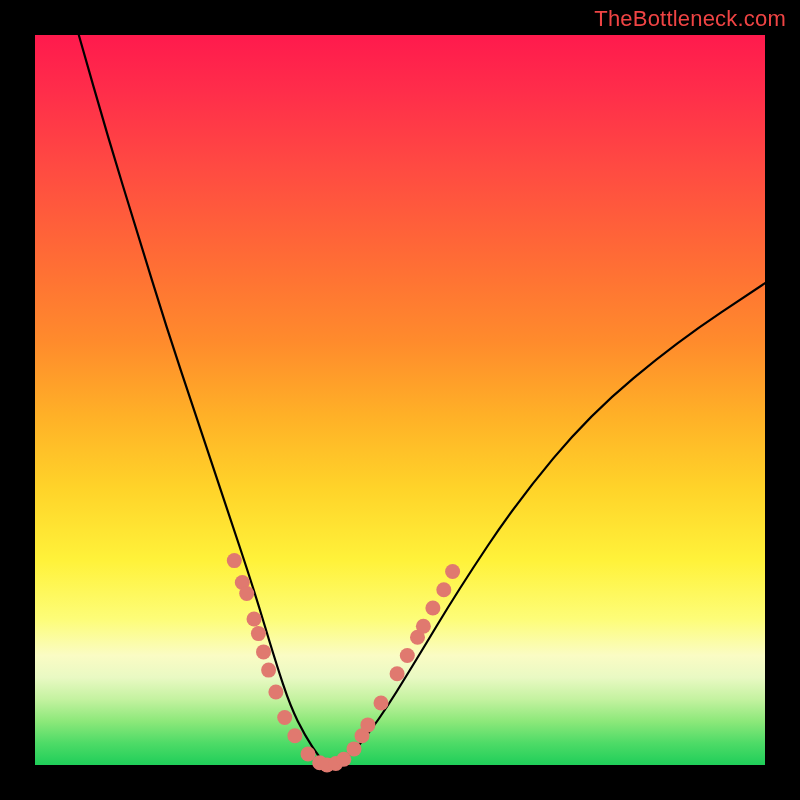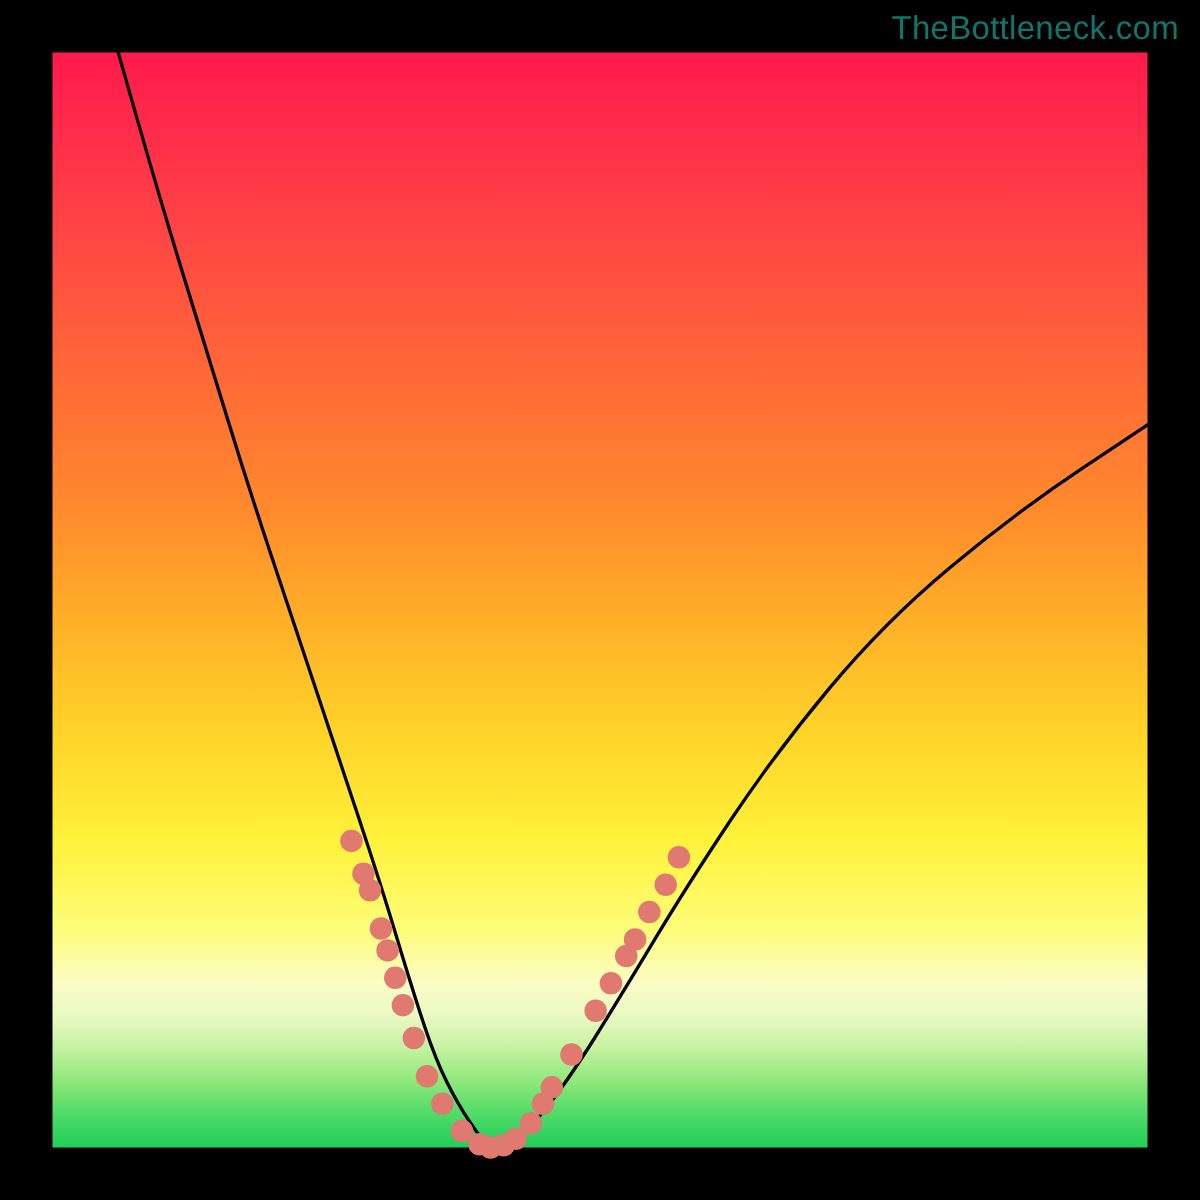--- a/index.html
+++ b/index.html
@@ -40,21 +40,21 @@
       #e9f9c3 88%,
       #c4f2a0 91%,
       #8de87a 94%,
       #4edb67 97%,
       #1fce59 100%);
   }
   .watermark {
     position: absolute;
     top: 6px;
     right: 14px;
-    color: #0f766e;
+    color: #ef4444;
     font-size: 22px;
     letter-spacing: 0.2px;
     font-weight: 400;
     user-select: none;
   }
   svg.curve {
     position: absolute;
     left: 0;
     top: 0;
     width: 730px;

